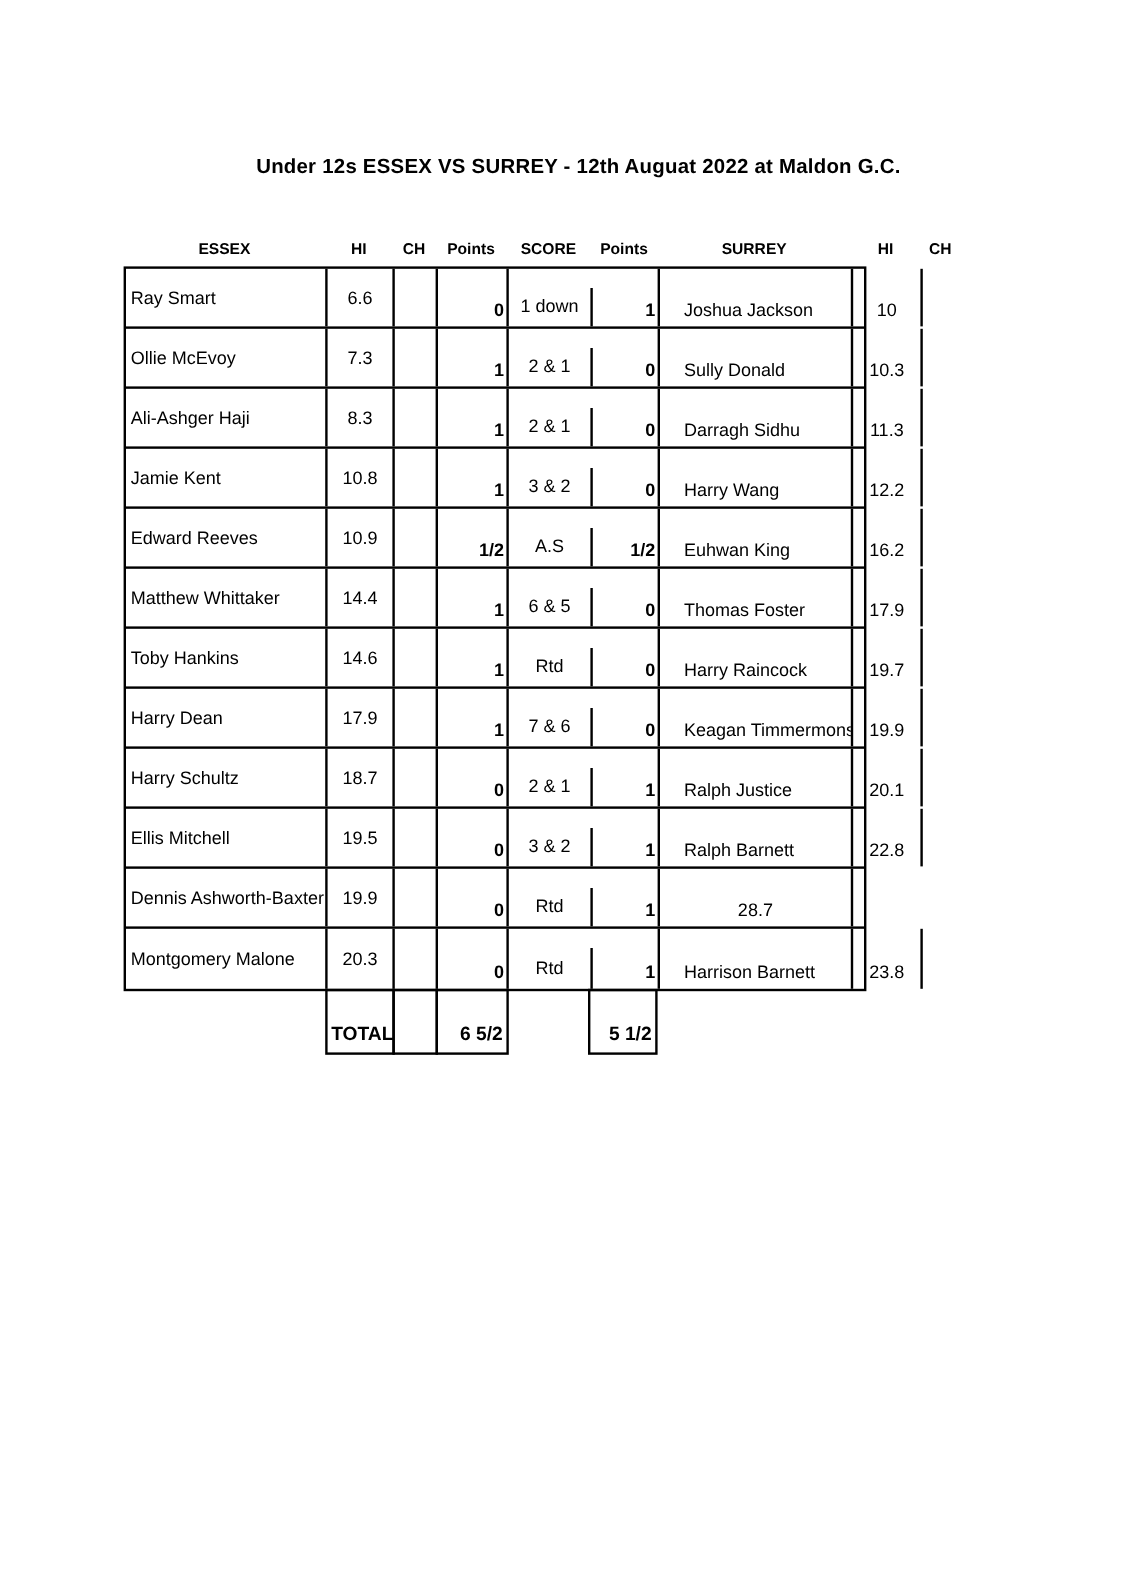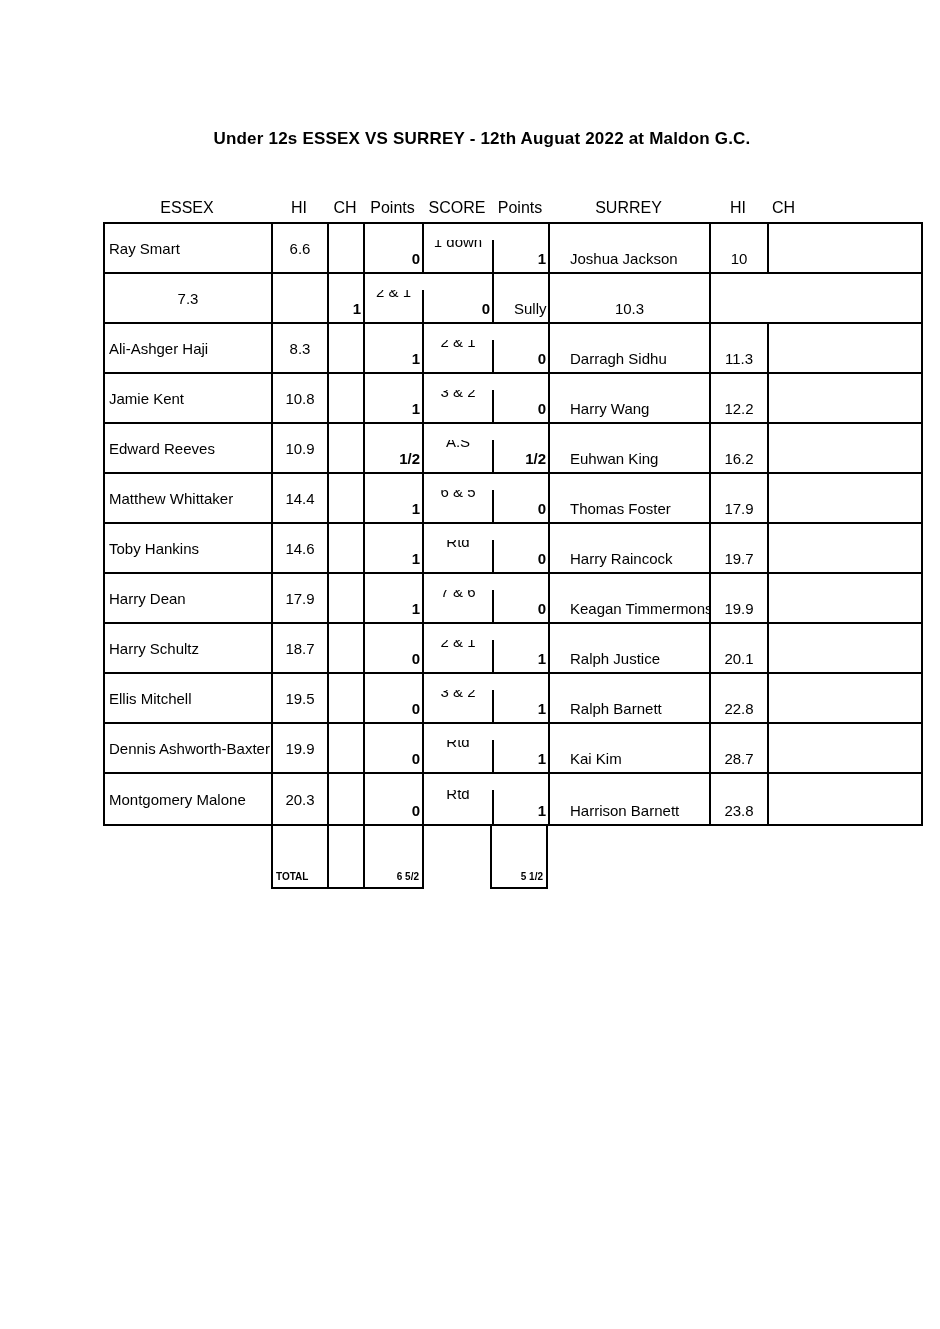--- a/index.html
+++ b/index.html
@@ -24,68 +24,68 @@
   .sheet {
     position: absolute;
     top: 200px; left: 103px;
     width: 701px;
   }
   .cols {
     display: grid;
     grid-template-columns: 168px 56px 36px 59px 70px 56px 161px 58px 33px;
   }
   .header-row {
-    font-weight: 400;
-    font-size: 16px;
+    font-weight: 700;
+    font-size: 13px;
     height: 21px;
   }
   .header-row .hcell {
     display: flex;
     justify-content: center;
     align-items: flex-start;
     line-height: 16px;
   }
   .match-table {
     border: 2px solid #000;
-    width: 820px;
+    width: 619px;
     margin-top: 1px;
   }
   .trow {
     height: 50px;
     border-bottom: 2px solid #000;
   }
   .trow:last-child { border-bottom: none; }
   .cell {
     display: flex;
     font-size: 15px;
     border-right: 2px solid #000;
     overflow: hidden;
     white-space: nowrap;
   }
   .cell:last-child { border-right: none; }
   .c-ename { justify-content: flex-start; align-items: center; padding-left: 4px; }
   .c-ehi   { justify-content: center;     align-items: center; }
   .c-ch    { }
   .c-pts   { justify-content: flex-end;   align-items: flex-end; font-weight: 700; padding: 0 2px 5px 0; }
-  .c-score { justify-content: center;     align-items: flex-end; padding-bottom: 22px; margin-top: 16px; }
+  .c-score { justify-content: center;     align-items: flex-end; padding-bottom: 8px; margin-top: 16px; }
   .c-sname { justify-content: flex-start; align-items: flex-end; padding: 0 0 5px 20px; }
   .c-shi   { justify-content: center;     align-items: flex-end; padding-bottom: 5px; }
   .total-row {
     display: flex;
     margin-left: 168px;
     margin-top: -2px;
     height: 55px;
   }
   .tbox {
     border: 2px solid #000;
-    height: 65px;
+    height: 55px;
     display: flex;
     align-items: flex-end;
     font-weight: 700;
-    font-size: 10px;
+    font-size: 16px;
   }
   .tbox + .tbox { margin-left: -2px; }
   .tb-label  { width: 58px; padding: 0 0 5px 3px; }
   .tb-ch     { width: 38px; }
   .tb-pts1   { width: 61px; justify-content: flex-end; padding: 0 3px 5px 0; }
   .tb-spacer { width: 66px; border: none; }
   .tb-pts2   { width: 58px; justify-content: flex-end; padding: 0 3px 5px 0; }
 </style>
 </head>
 <body>
@@ -113,20 +113,21 @@
     <div class="cell c-ch"></div>
     <div class="cell c-pts">0</div>
     <div class="cell c-score">1 down</div>
     <div class="cell c-pts">1</div>
     <div class="cell c-sname">Joshua Jackson</div>
     <div class="cell c-shi">10</div>
     <div class="cell c-ch"></div>
   </div>
 
   <div class="cols trow">
+    <div class="cell c-ename">Ollie McEvoy</div>
     <div class="cell c-ehi">7.3</div>
     <div class="cell c-ch"></div>
     <div class="cell c-pts">1</div>
     <div class="cell c-score">2 &amp; 1</div>
     <div class="cell c-pts">0</div>
     <div class="cell c-sname">Sully Donald</div>
     <div class="cell c-shi">10.3</div>
     <div class="cell c-ch"></div>
   </div>
 
@@ -226,21 +227,20 @@
     <div class="cell c-ch"></div>
   </div>
 
   <div class="cols trow">
     <div class="cell c-ename">Dennis Ashworth-Baxter</div>
     <div class="cell c-ehi">19.9</div>
     <div class="cell c-ch"></div>
     <div class="cell c-pts">0</div>
     <div class="cell c-score">Rtd</div>
     <div class="cell c-pts">1</div>
-    <div class="cell c-sname">Kai Kim</div>
     <div class="cell c-shi">28.7</div>
     <div class="cell c-ch"></div>
   </div>
 
   <div class="cols trow">
     <div class="cell c-ename">Montgomery Malone</div>
     <div class="cell c-ehi">20.3</div>
     <div class="cell c-ch"></div>
     <div class="cell c-pts">0</div>
     <div class="cell c-score">Rtd</div>

